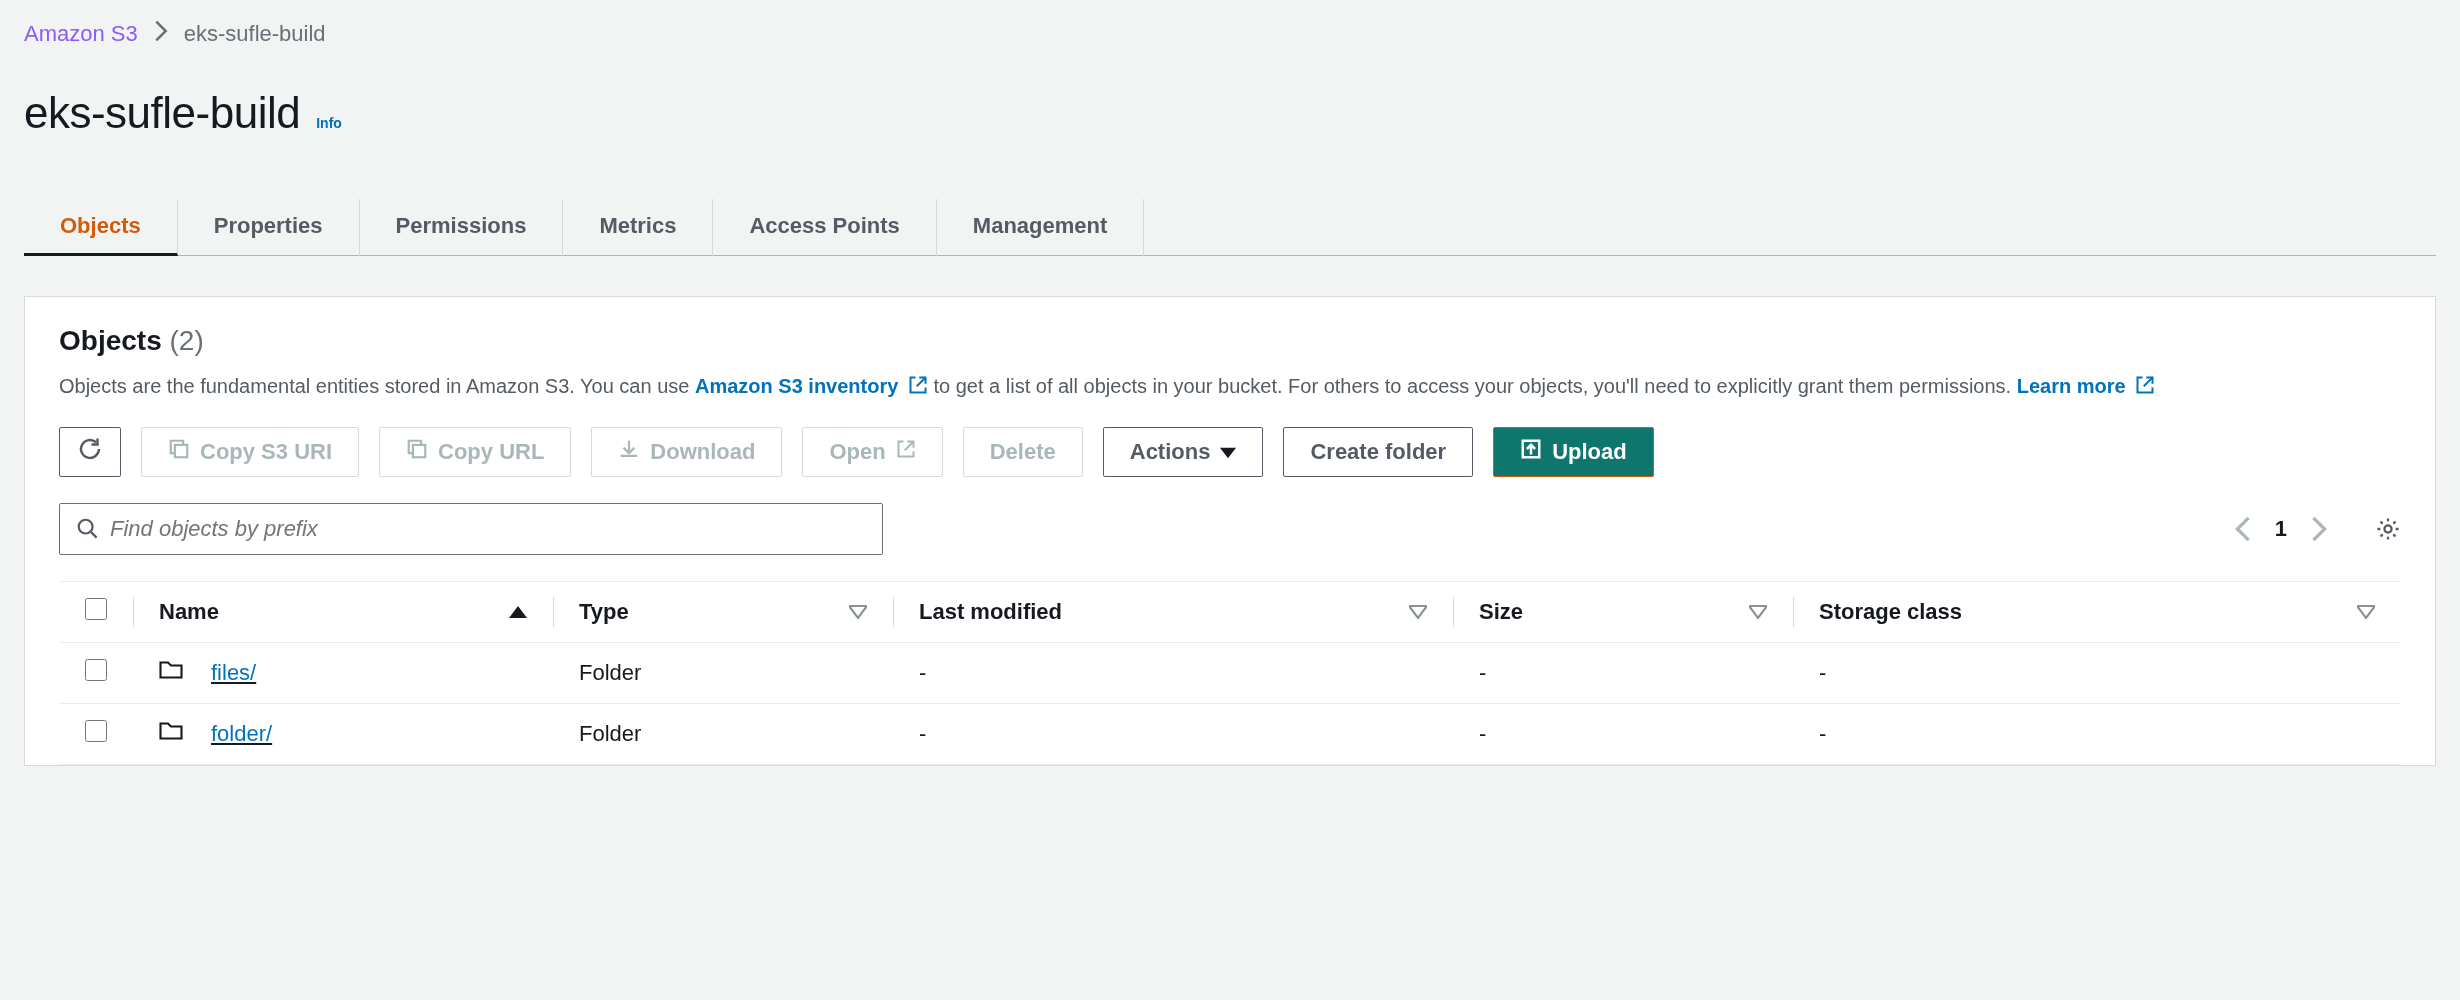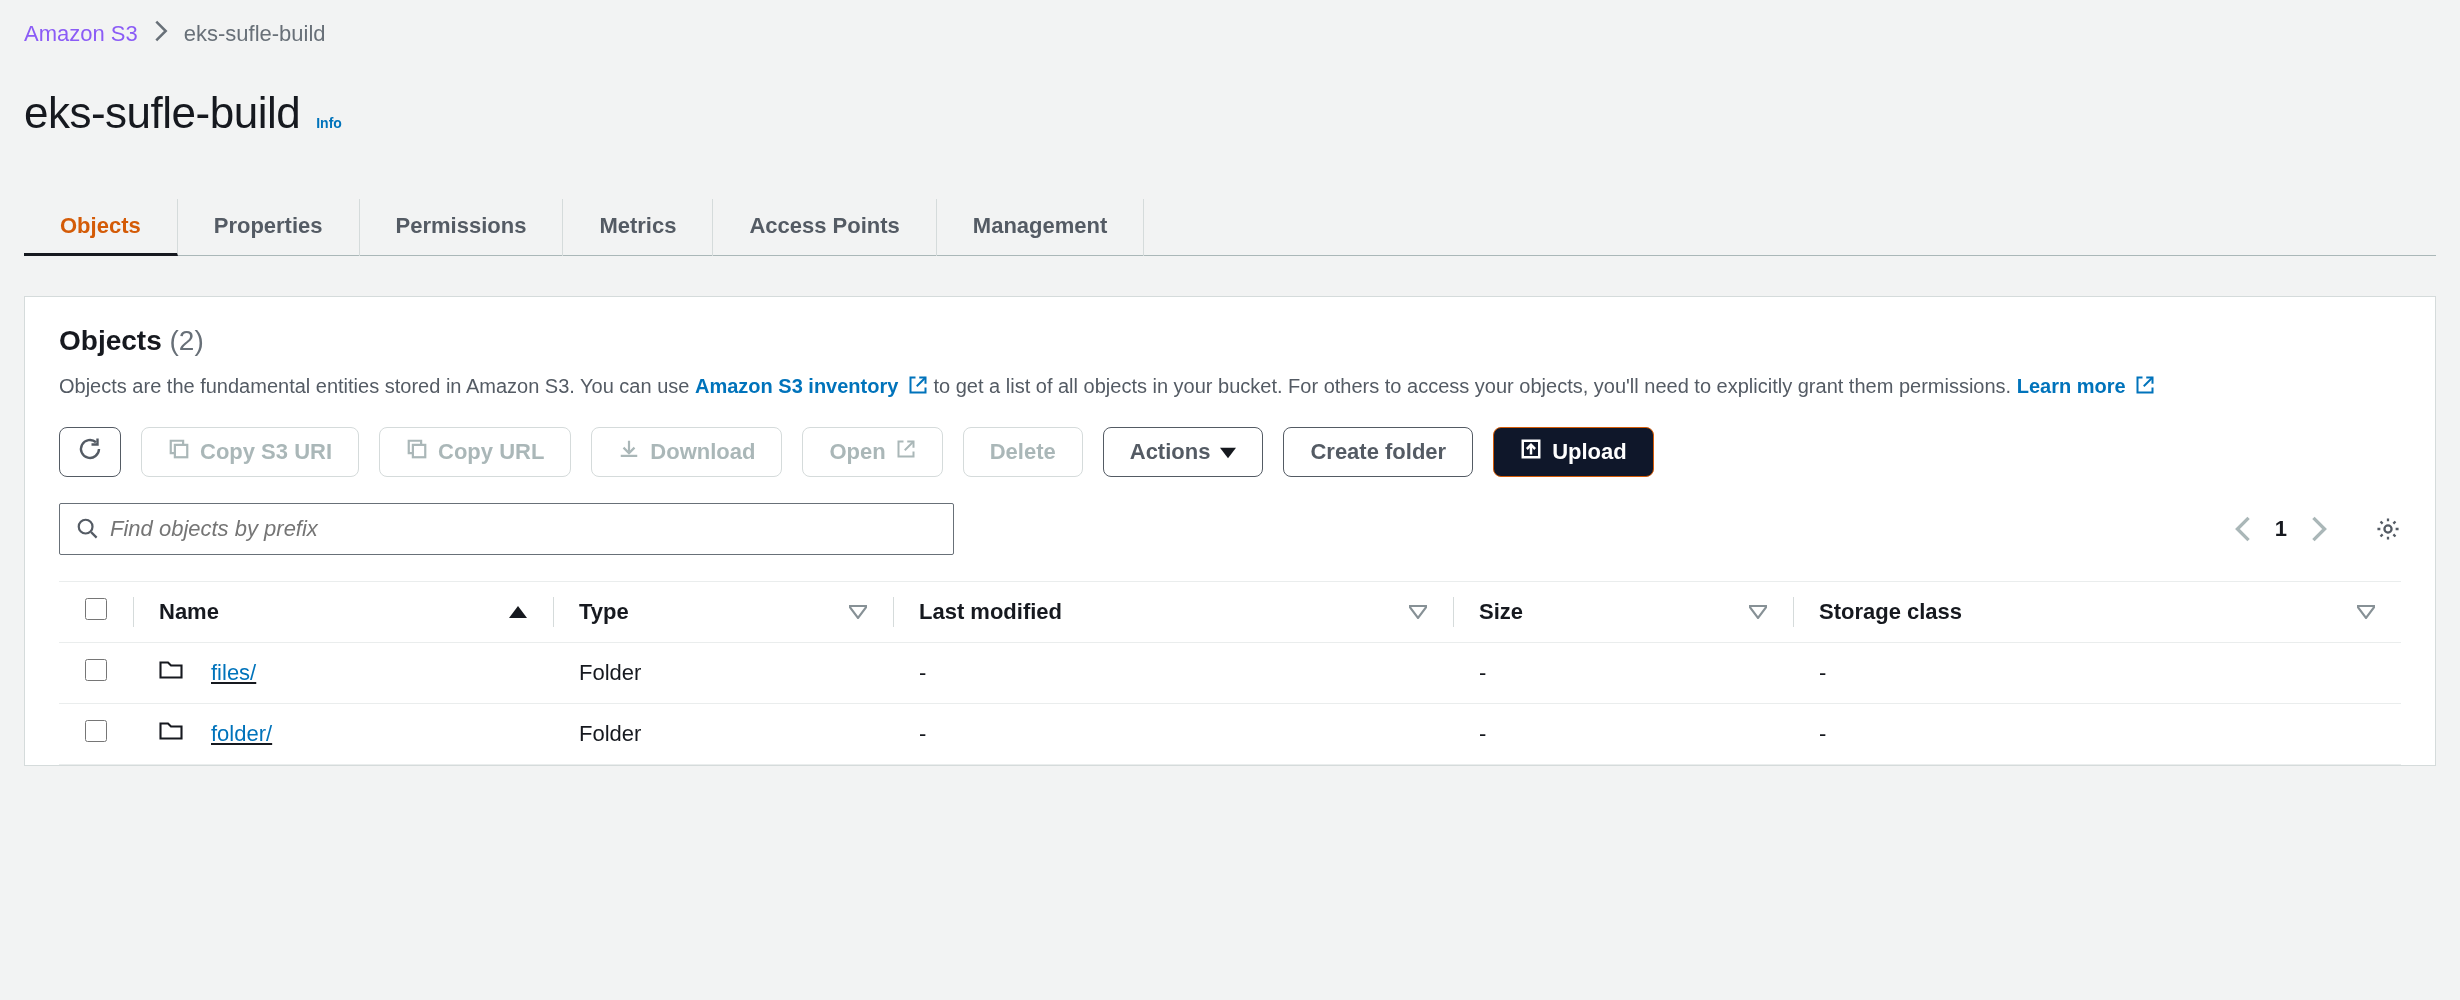--- a/index.html
+++ b/index.html
@@ -58,33 +58,33 @@
     align-items: center;
     gap: 10px;
     height: 50px;
     padding: 0 26px;
     border: 1px solid #545b64;
     background: #fff;
     font-size: 22px;
     font-weight: 700;
     color: #545b64;
     cursor: pointer;
-    border-radius: 8px;
+    border-radius: 2px;
   }
   .btn.icon-only { padding: 0 18px; }
   .btn.disabled { color: #aab7b8; border-color: #d5dbdb; cursor: default; }
-  .btn.primary { background: #0f172a; border-color: #d45b07; color: #fff; }
+  .btn.primary { background: #0f766e; border-color: #d45b07; color: #fff; }
   .btn svg { flex-shrink: 0; }
 
   
   .search-row { display: flex; align-items: center; margin-top: 26px; gap: 20px; }
   .search-box {
     display: flex; align-items: center; gap: 12px;
     border: 1px solid #687078; border-radius: 2px;
-    height: 52px; padding: 14px 16px; width: 895px;
+    height: 52px; padding: 14px 16px; width: 824px;
   }
   .search-box input {
     border: none; outline: none; font-size: 22px; flex: 1;
     font-style: italic; color: #545b64; background: transparent;
   }
   .spacer { flex: 1; }
   .pager { display: flex; align-items: center; gap: 24px; font-size: 22px; }
   .pager .page-num { font-weight: 700; }
   .pager .nav { color: #687078; cursor: pointer; display:flex; }
   .gear { cursor: pointer; color: #545b64; display:flex; margin-left: 28px; }

